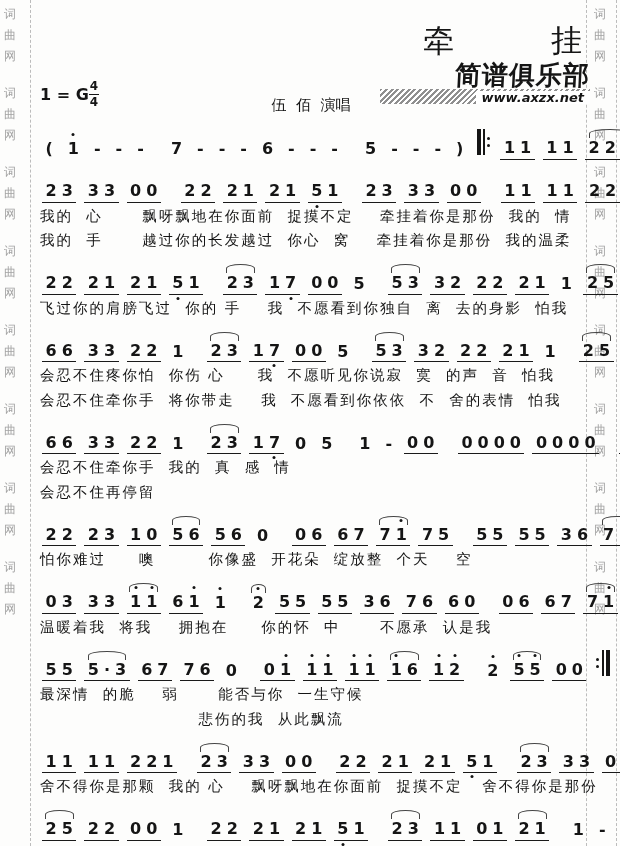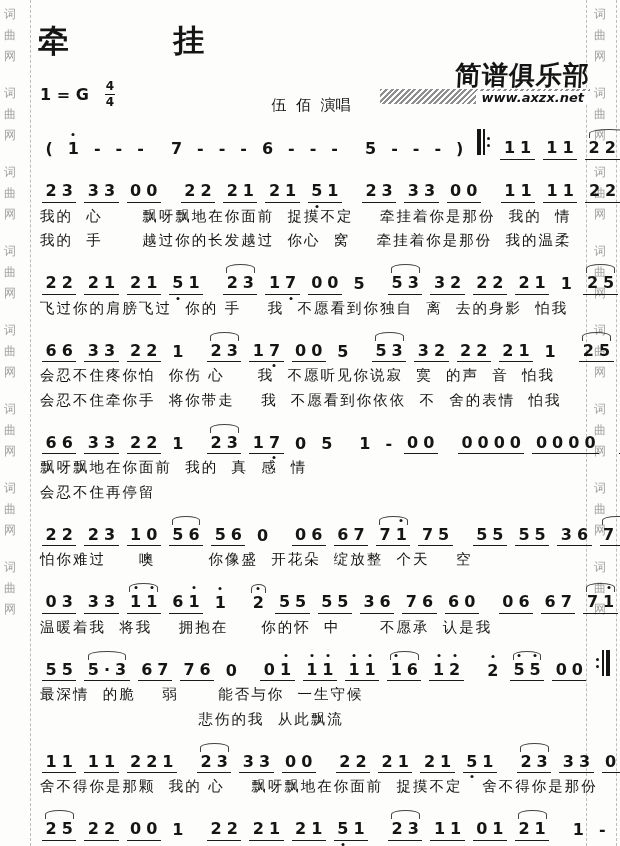--- a/index.html
+++ b/index.html
@@ -10,23 +10,23 @@
   
   .wmcol{position:absolute;top:8px;bottom:0;width:16px;display:flex;flex-direction:column;align-items:center;}
   .wmcol.left{left:2px;} .wmcol.right{left:592px;}
   .wgroup{display:flex;flex-direction:column;align-items:center;gap:9px;margin-bottom:25px;}
   .wchar{font-size:12px;color:#a3a3a3;line-height:1;}
   .vline{position:absolute;top:0;bottom:0;border-left:1px dashed #bcbcbc;}
   .vl1{left:30px;} .vl2{left:586px;} .vl3{left:616px;}
 
   
   .content{position:absolute;left:38px;top:12px;width:546px;}
-  .title{white-space:pre;text-align:left;font-size:31px;font-weight:bold;letter-spacing:2px;margin:8px 0 2px;}
+  .title{white-space:pre;text-align:right;font-size:31px;font-weight:normal;letter-spacing:2px;margin:8px 0 2px;}
   .headrow{position:relative;height:58px;margin-bottom:2px;}
-  .keysig{position:absolute;left:2px;top:16px;font-size:16px;font-weight:bold;display:flex;align-items:center;gap:16px;text-align:center;}
+  .keysig{position:absolute;left:2px;top:16px;font-size:16px;font-weight:bold;display:flex;align-items:center;gap:0;text-align:center;}
   .timesig{display:inline-flex;flex-direction:column;align-items:center;font-size:12px;line-height:1.05;font-weight:bold;}
   .timesig .fracline{width:10px;border-top:1px solid #151515;margin:1px 0;}
   .performer{position:absolute;left:0;right:0;top:32px;text-align:center;font-size:15px;white-space:pre;}
   .logo{position:absolute;right:-6px;top:-6px;width:210px;text-align:right;}
   .logo-brand{font-size:26px;font-weight:bold;letter-spacing:1px;white-space:nowrap;transform:skewX(-3deg);}
   .logo-banner{margin-top:-4px;height:15px;background:repeating-linear-gradient(135deg,#8f8f8f 0 2px,#fff 2px 4px);display:flex;justify-content:flex-end;align-items:flex-end;}
   .logo-url{font-size:13px;font-weight:bold;font-style:italic;background:#fff;padding:0 6px;line-height:13px;}
 
   
   .system{margin-bottom:7px;}
@@ -491,21 +491,21 @@
           <span class="cluster u">
             <span class="n">0</span>
             <span class="n">0</span>
             <span class="n">0</span>
             <span class="n">0</span>
           </span>
           <span class="bar"></span>
           <span class="cluster u"></span>
           <span class="bar"></span>
         </div>
-        <div class="lyrics">飘呀飘地在你面前  我的  真  感  情</div>
+        <div class="lyrics">会忍不住牵你手  我的  真  感  情</div>
         <div class="lyrics">会忍不住再停留</div>
       </div>
       <div class="system">
         <div class="notation">
           <span class="cluster u">
             <span class="n">2</span>
             <span class="n">2</span>
           </span>
           <span class="cluster u">
             <span class="n">2</span>

